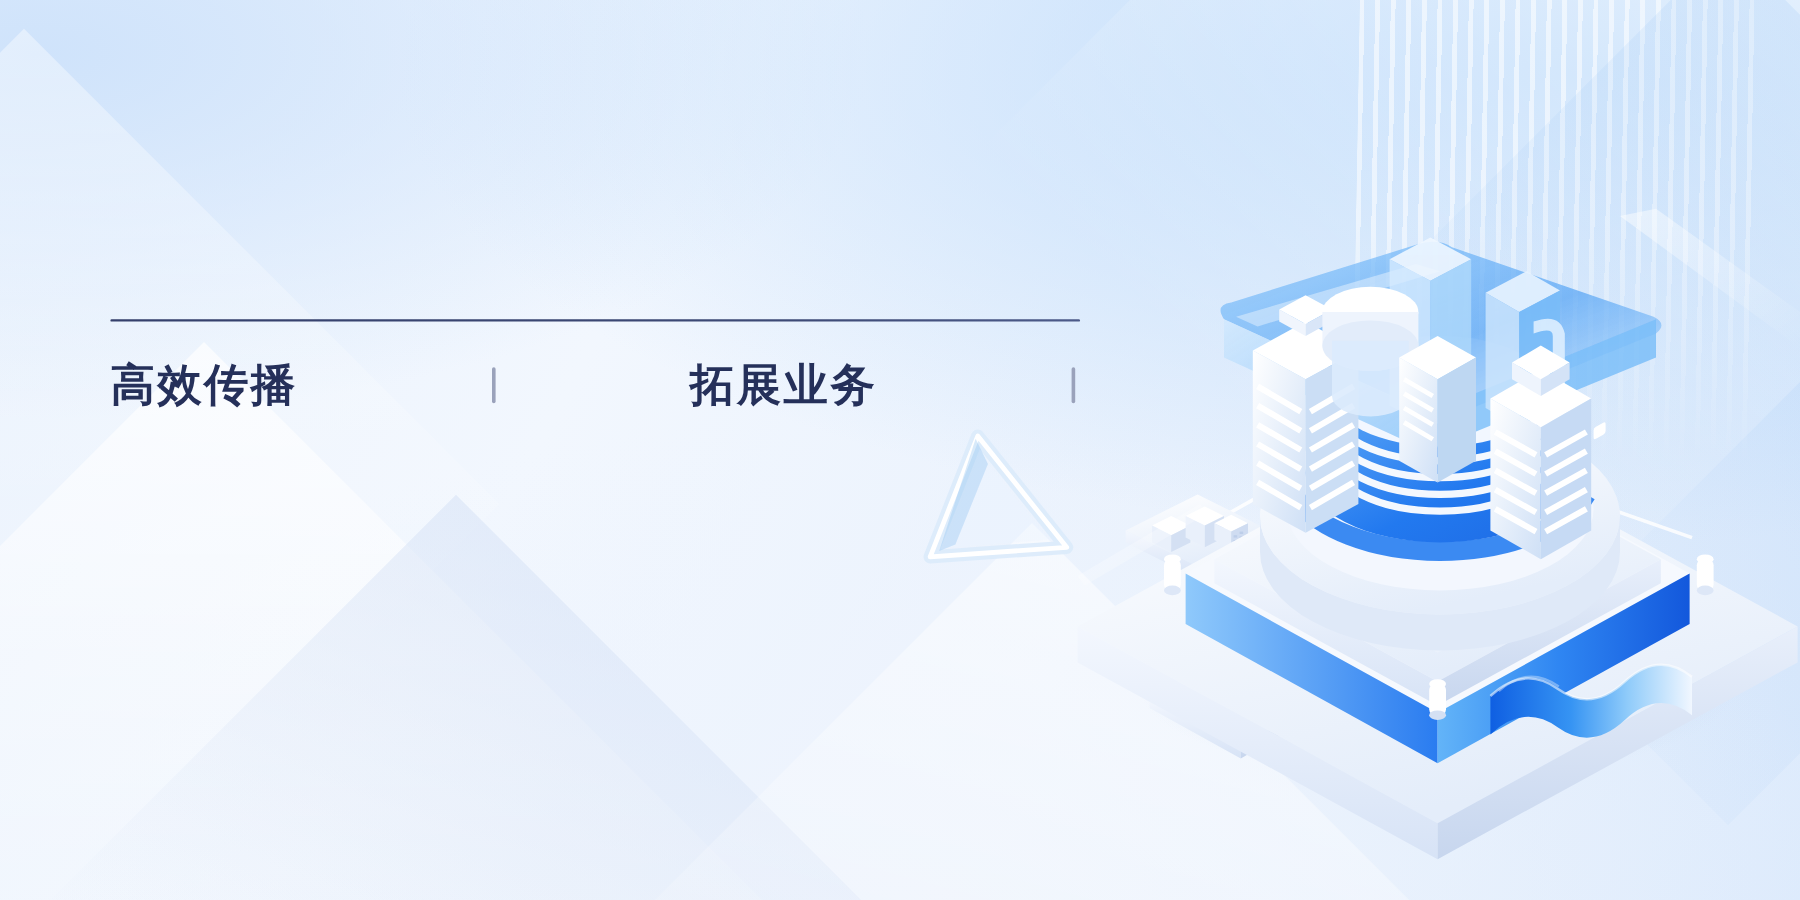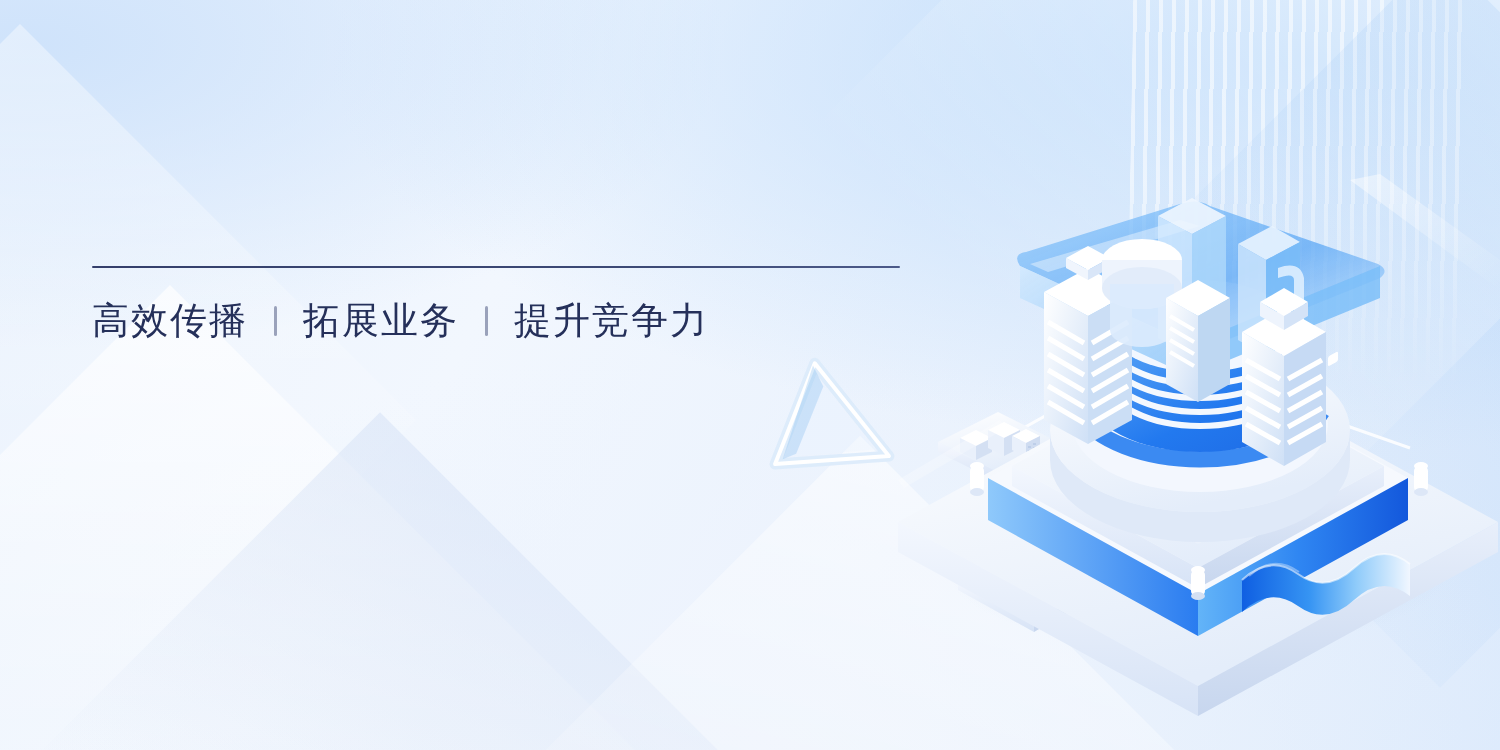--- a/index.html
+++ b/index.html
@@ -81,22 +81,22 @@
 
   .rule{
     margin-top:30px;width:808px;height:2px;
     background:linear-gradient(90deg,#3a4570 0%,#434f7d 75%,#5c6punk 100%);
     background:linear-gradient(90deg,#343f6b 0%,#3d4a76 70%,#4c5a89 100%);
     border-radius:2px;
   }
 
   .tagline{
     margin-top:34px;
-    font-size:37px;line-height:1;font-weight:400;letter-spacing:2px;
-    color:#25305a;display:flex;align-items:center;
+    font-size:37px;line-height:1;font-weight:700;letter-spacing:2px;
+    color:#25305a;display:flex;align-items:center;justify-content:space-between;
   }
   .tagline .sep{
     display:inline-block;width:3px;height:30px;margin:0 26px;
     background:#9aa2bb;border-radius:2px;
   }
 
   
   #art{position:absolute;left:880px;top:180px;width:620px;height:500px;}
   #art svg{display:block;width:620px;height:500px;overflow:visible;}
 </style>
@@ -118,21 +118,20 @@
 
 
 
     <div class="rule"></div>
 
     <div class="tagline">
       <span>高效传播</span>
       <span class="sep"></span>
       <span>拓展业务</span>
       <span class="sep"></span>
-      <span>提升竞争力</span>
     </div>
 
   </div>
 
   <div id="art">
     <svg viewBox="0 0 620 500" xmlns="http://www.w3.org/2000/svg">
       <defs>
         <linearGradient id="gGlass" x1="0" y1="0" x2="1" y2="1">
           <stop offset="0%" stop-color="#8fc9fb" stop-opacity=".88"></stop>
           <stop offset="55%" stop-color="#4a9ef4" stop-opacity=".80"></stop>

